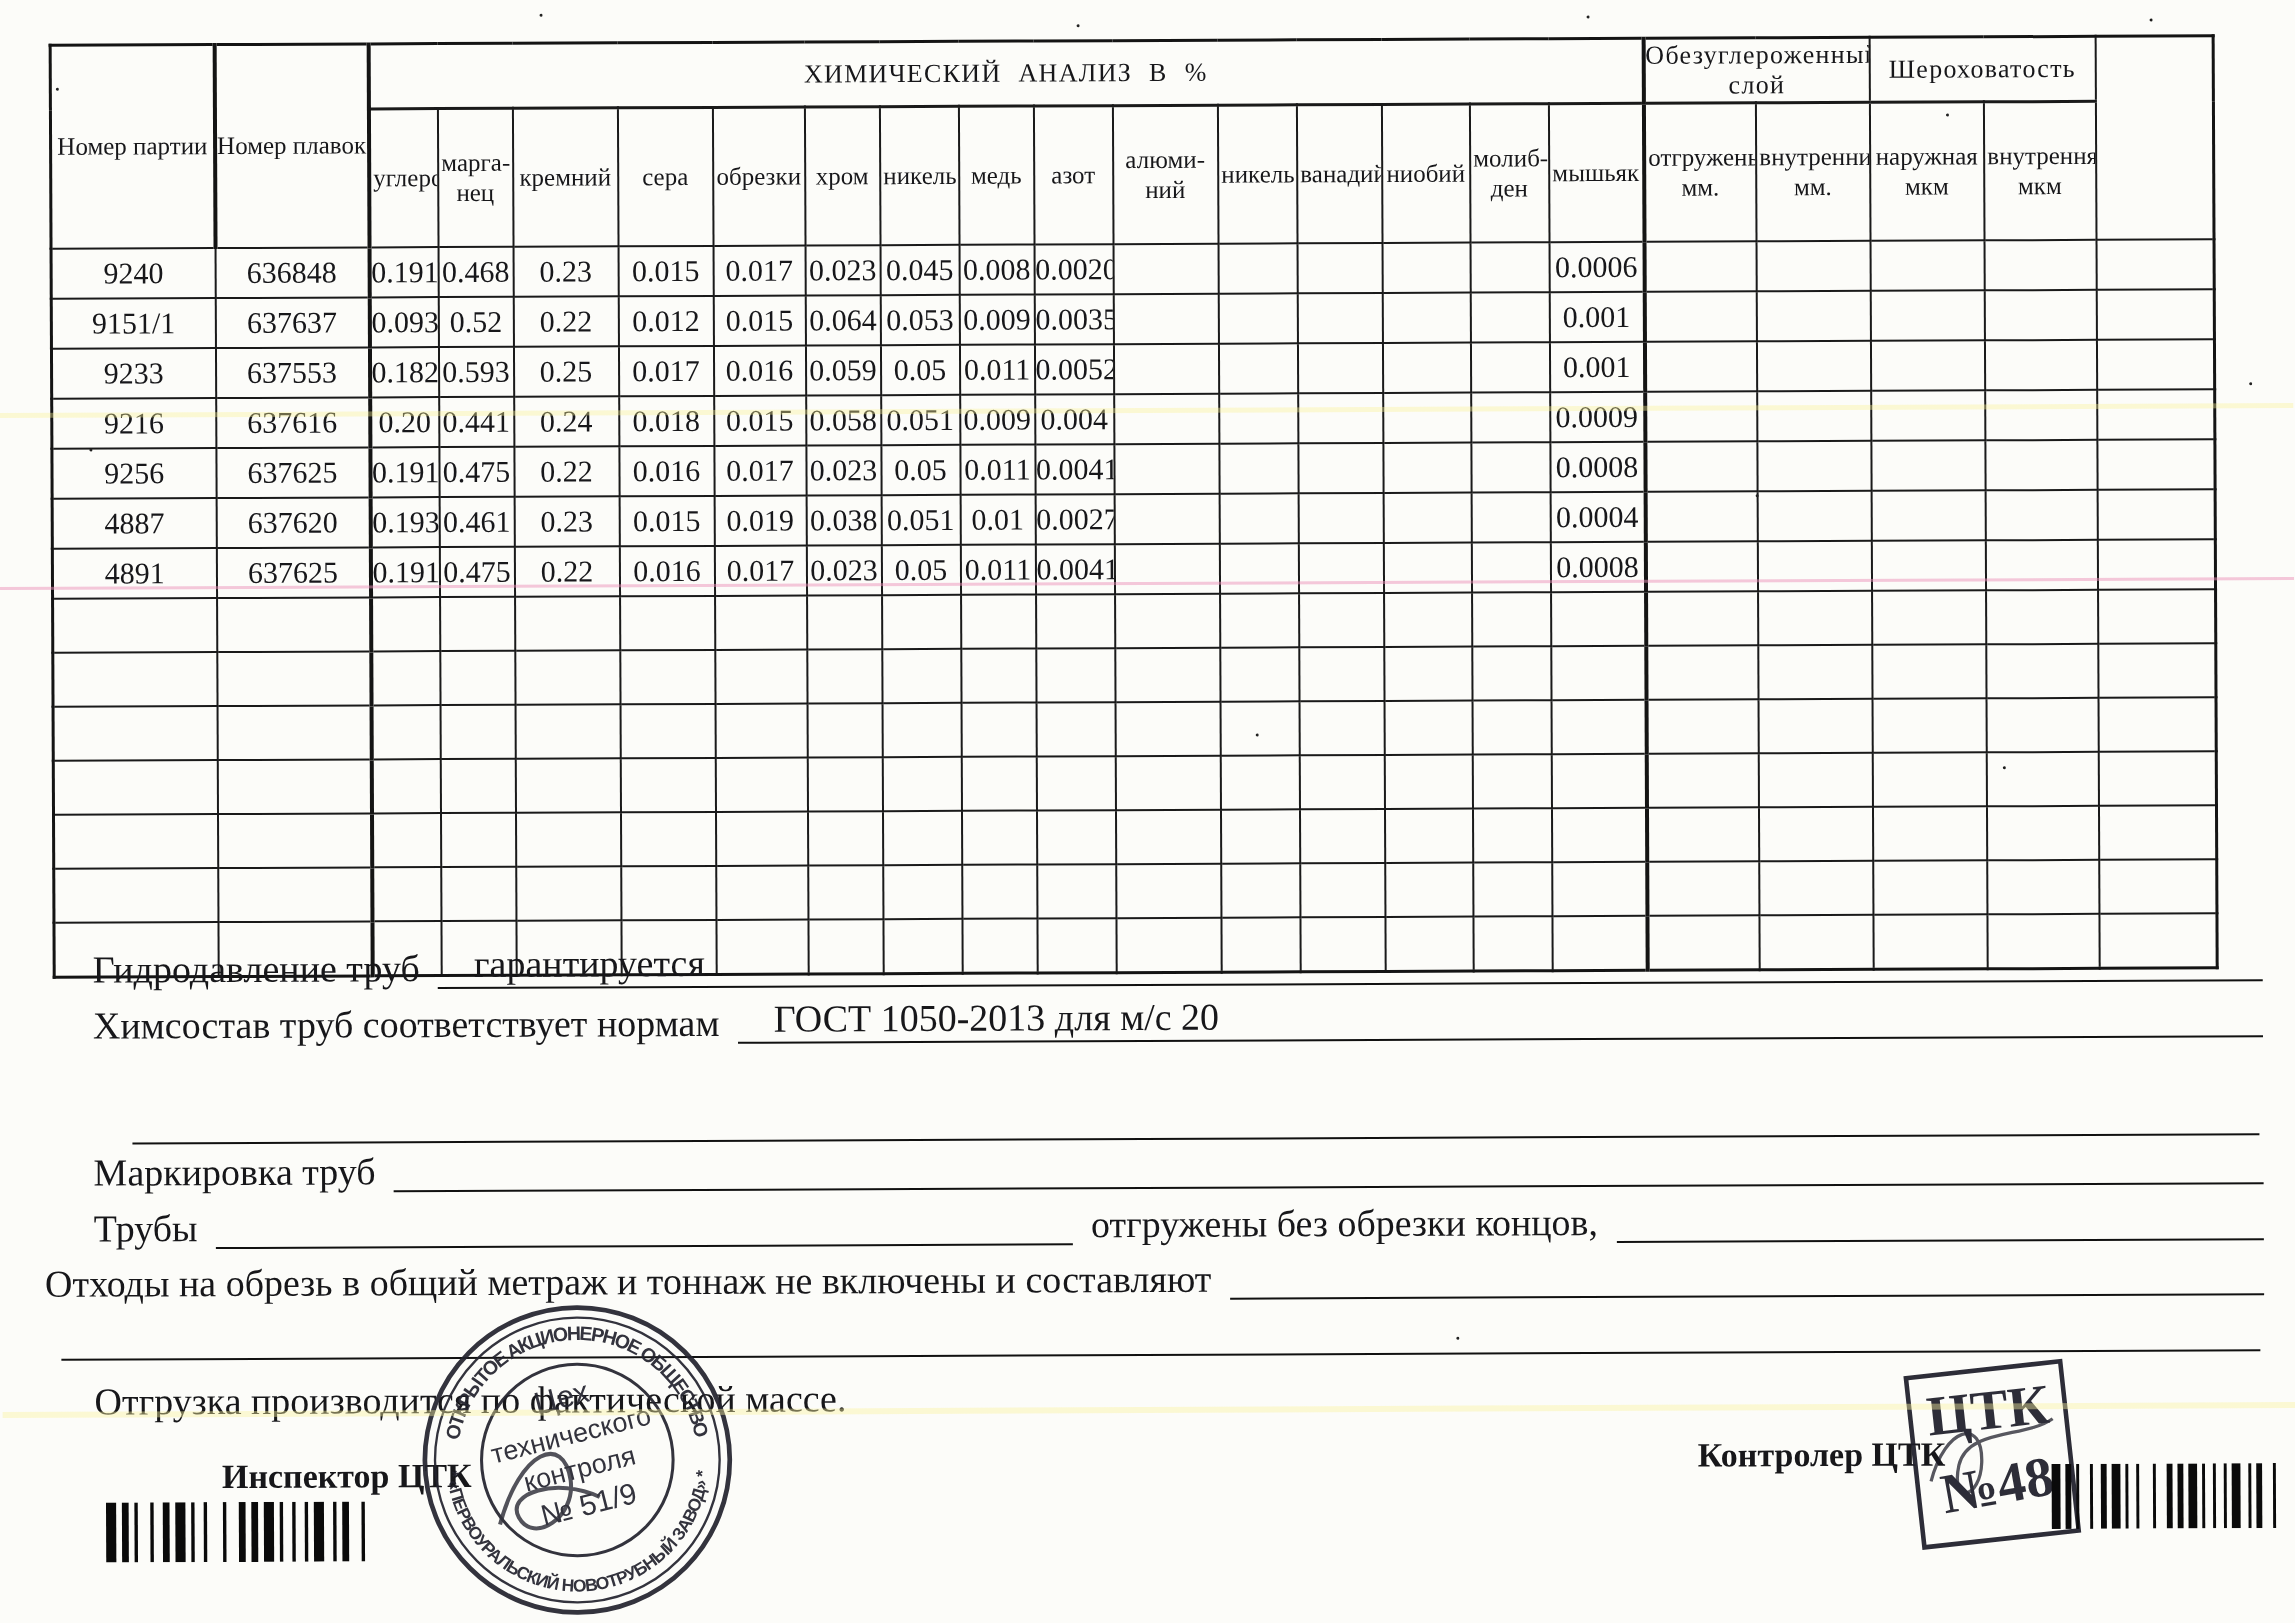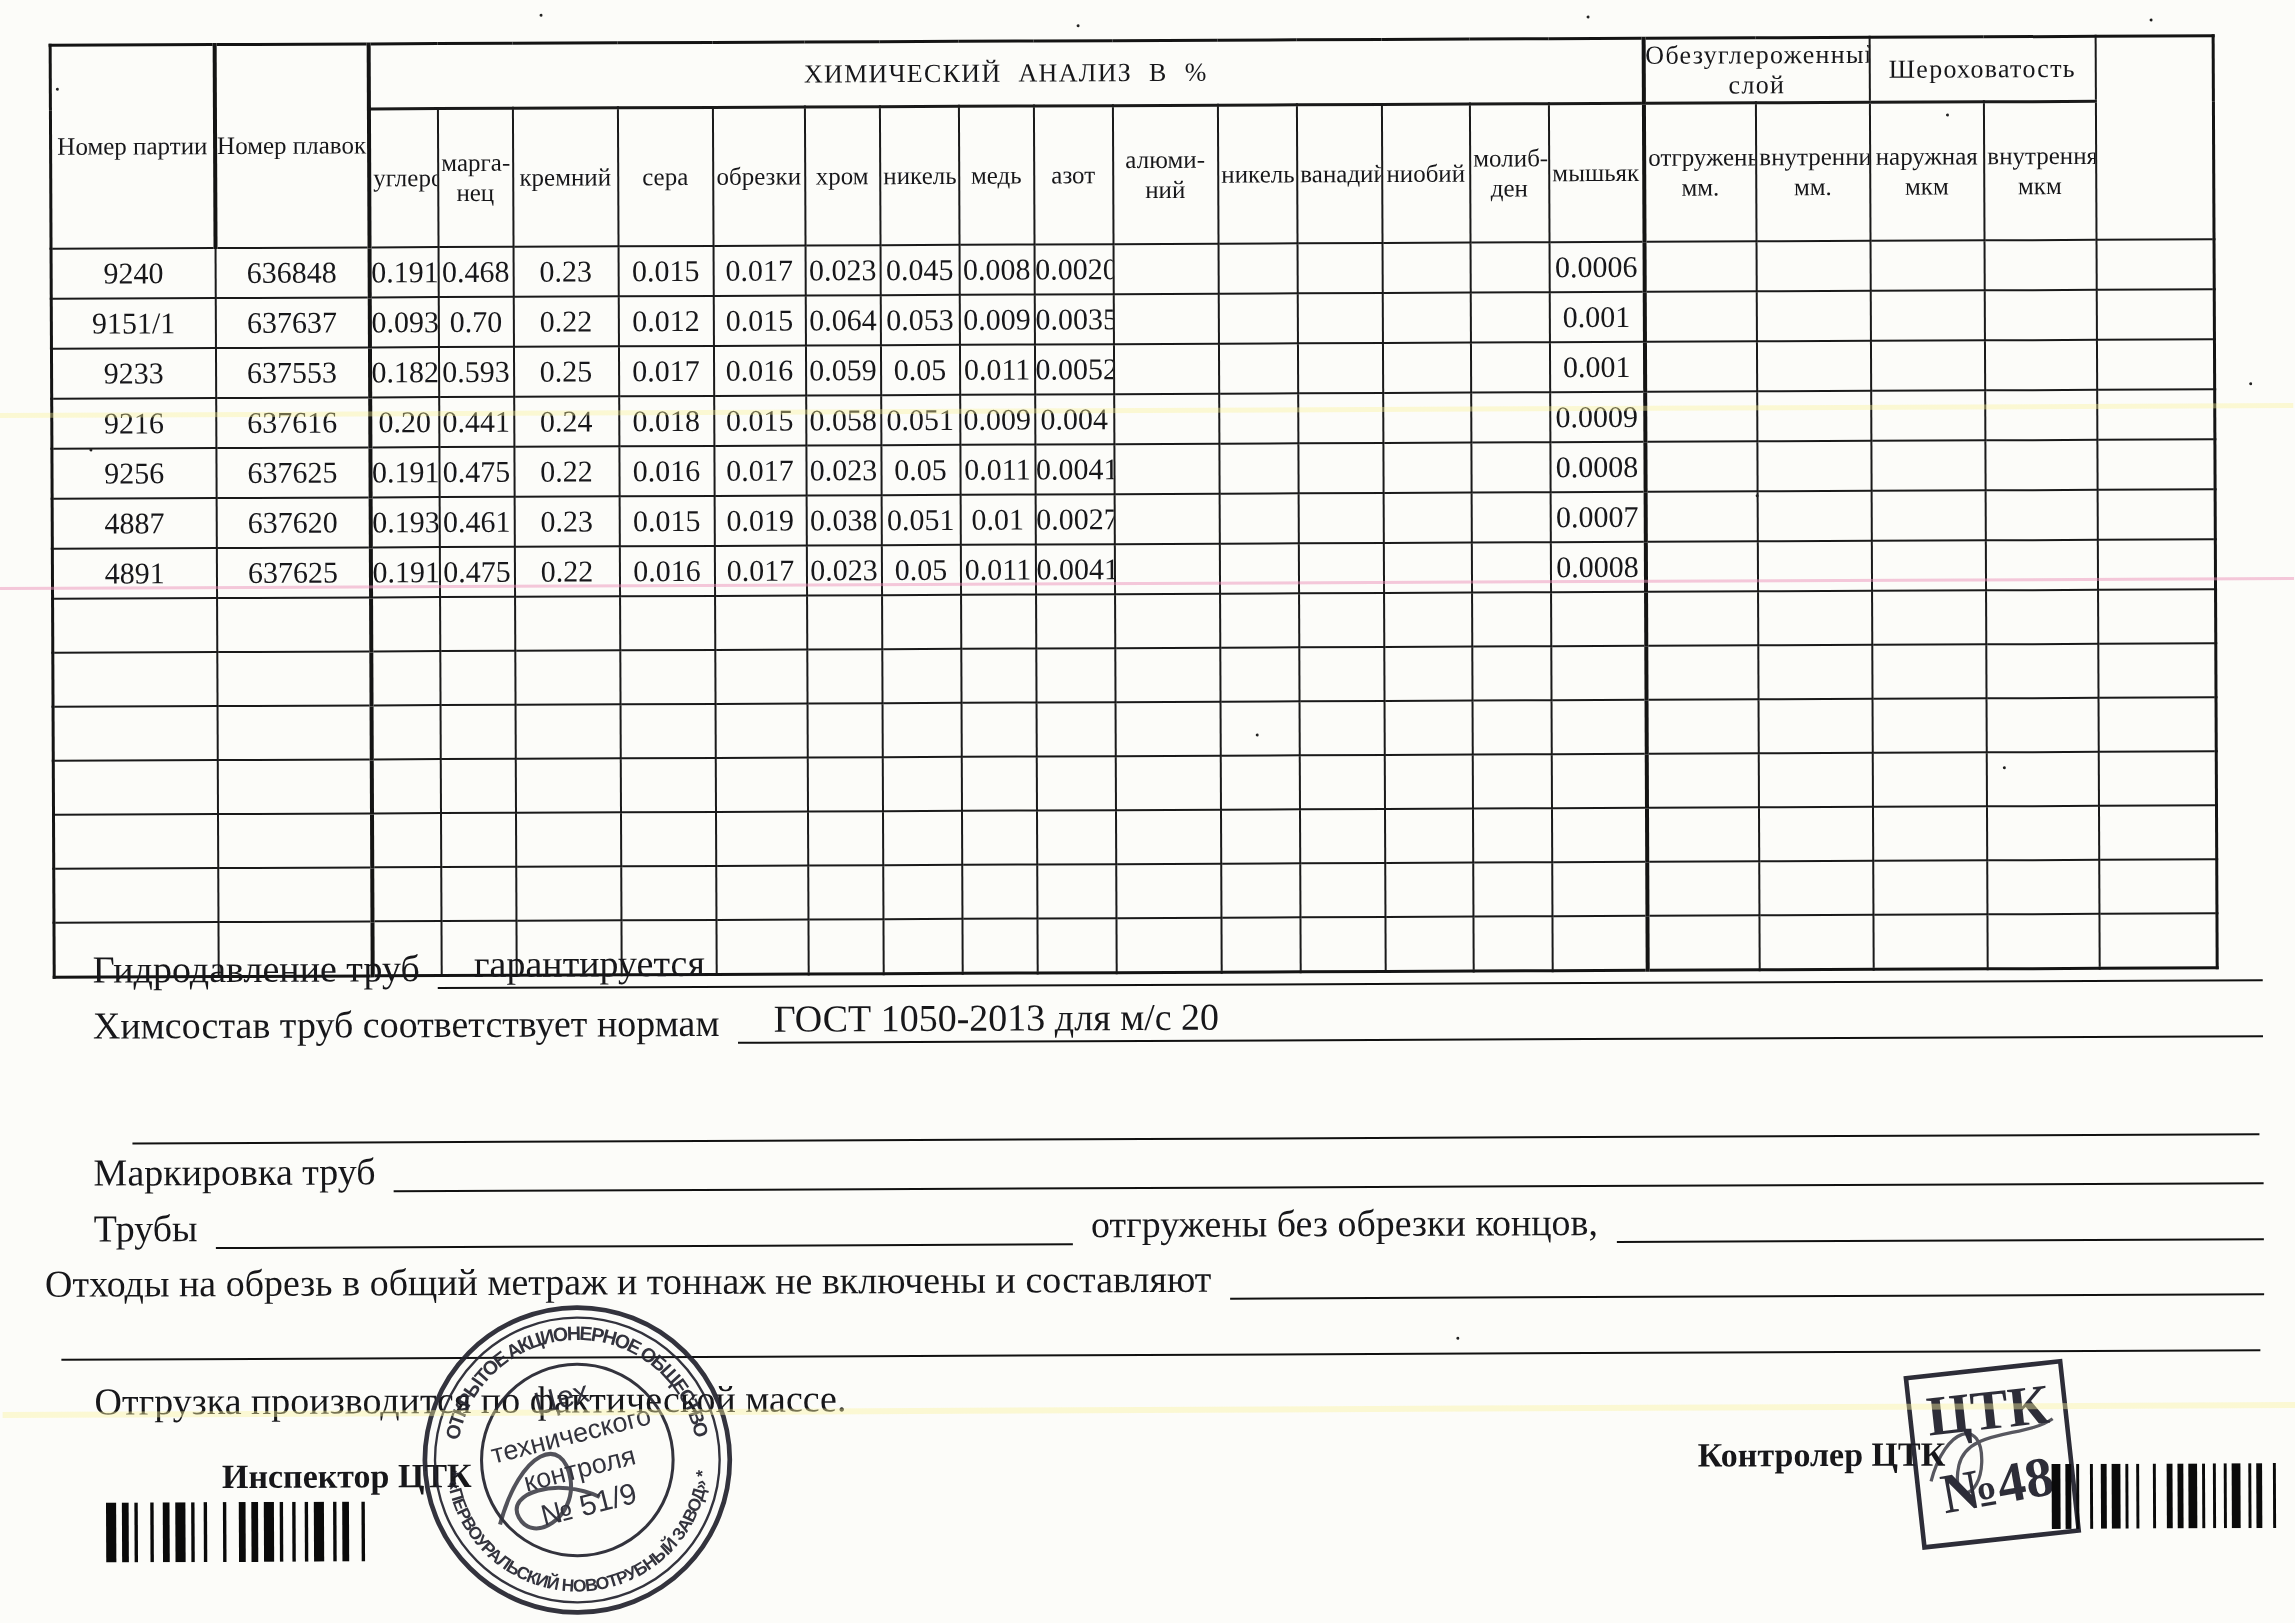--- a/index.html
+++ b/index.html
@@ -131,21 +131,21 @@
             <td></td>
             <td></td>
             <td></td>
             <td></td>
             <td></td>
           </tr>
           <tr>
             <td>9151/1</td>
             <td class="thickR">637637</td>
             <td>0.093</td>
-            <td>0.70</td>
+            <td>0.52</td>
             <td>0.22</td>
             <td>0.012</td>
             <td>0.015</td>
             <td>0.064</td>
             <td>0.053</td>
             <td>0.009</td>
             <td>0.0035</td>
             <td></td>
             <td></td>
             <td></td>
@@ -240,21 +240,21 @@
             <td>0.019</td>
             <td>0.038</td>
             <td>0.051</td>
             <td>0.01</td>
             <td>0.0027</td>
             <td></td>
             <td></td>
             <td></td>
             <td></td>
             <td></td>
-            <td class="thickR">0.0007</td>
+            <td class="thickR">0.0004</td>
             <td></td>
             <td></td>
             <td></td>
             <td></td>
             <td></td>
           </tr>
           <tr>
             <td>4891</td>
             <td class="thickR">637625</td>
             <td>0.191</td>

